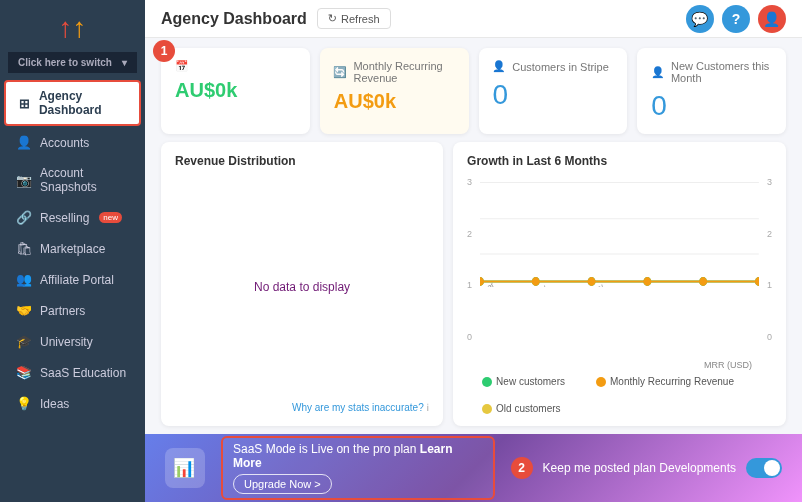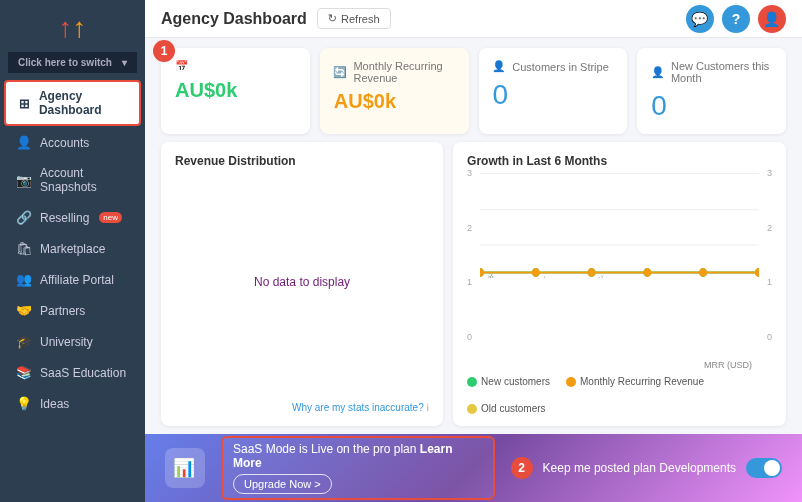--- a/index.html
+++ b/index.html
@@ -175,21 +175,21 @@
       box-shadow: 0 1px 4px rgba(0,0,0,0.07);
       display: flex;
       flex-direction: column;
     }
     .chart-card.left { flex: 1; }
     .chart-card.right { flex: 1.2; }
     .chart-title {
       font-size: 12px;
       font-weight: 600;
       color: #333;
-      margin-bottom: 0;
+      margin-bottom: 9px;
     }
     .chart-body {
       flex: 1;
       display: flex;
       align-items: center;
       justify-content: center;
     }
     .no-data { color: #701a75; font-size: 12px; }
     .chart-footer {
       font-size: 10px;
@@ -203,21 +203,21 @@
 
     
     .chart-legend {
       display: flex;
       gap: 16px;
       font-size: 10px;
       color: #555;
       margin-top: 4px;
       flex-wrap: wrap;
     }
-    .legend-item { display: flex; align-items: center; gap: 4px; }
+    .legend-item { display: flex; align-items: center; gap: 4px; margin-left: 15px; }
     .legend-dot {
       width: 10px; height: 10px;
       border-radius: 50%;
     }
 
     
     .bottom-banner {
       background: linear-gradient(135deg, #667eea 0%, #764ba2 50%, #f093fb 100%);
       padding: 10px 20px;
       display: flex;

